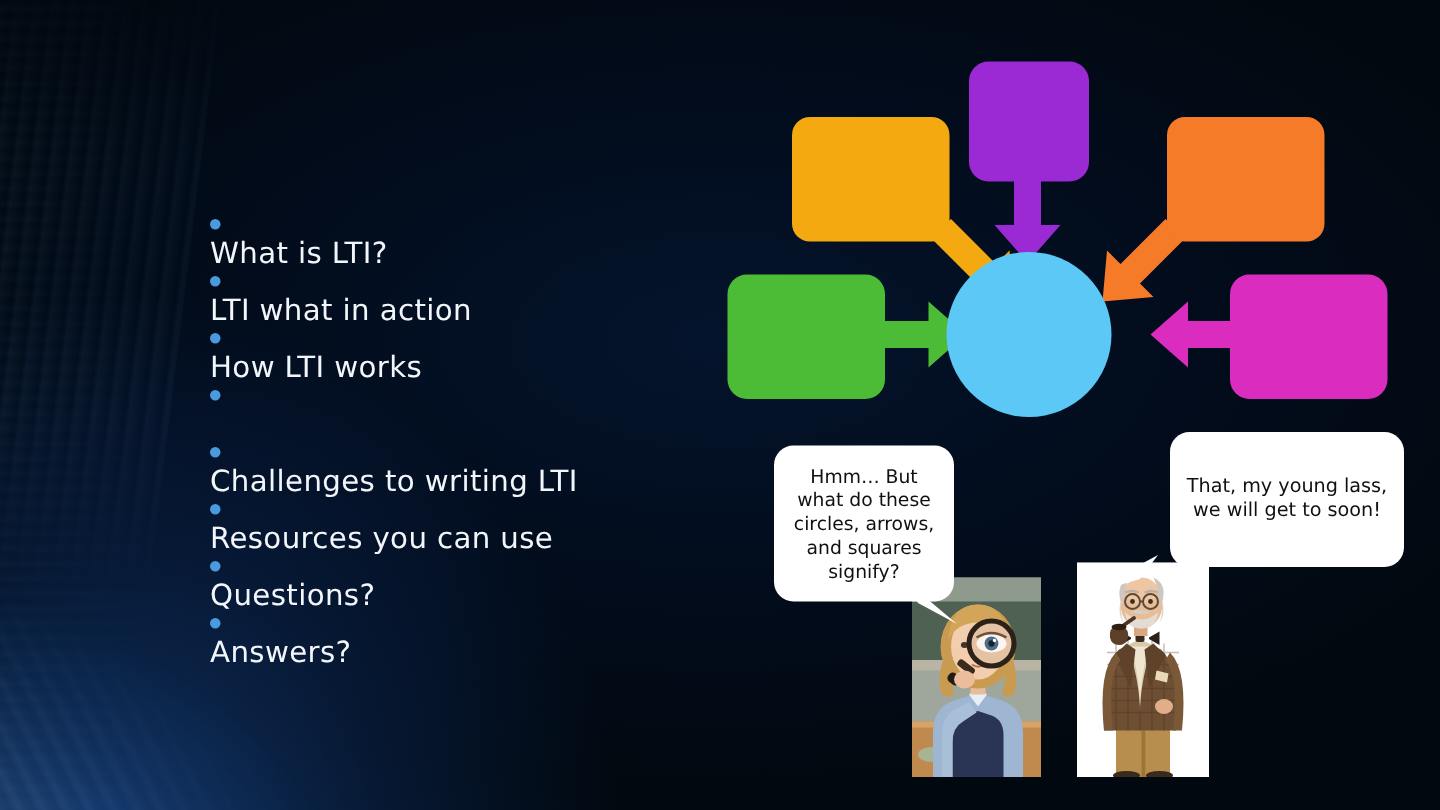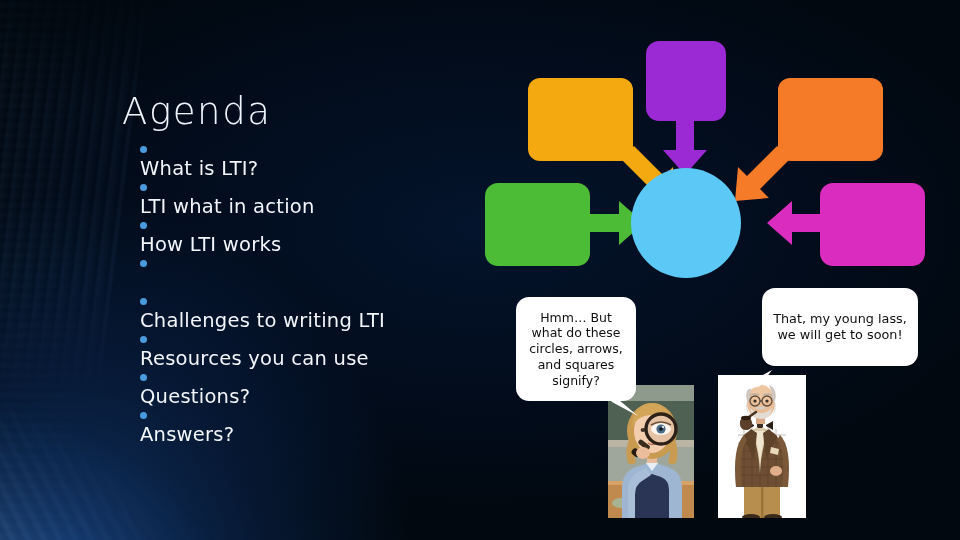--- a/index.html
+++ b/index.html
@@ -132,43 +132,42 @@
     display:flex; align-items:center; justify-content:center;
     padding:6px 8px;
   }
   #bubble-girl {
     left:492px; top:297px;
     width:120px; height:104px;
     font-size:12.5px;
     margin-left:24px;
   }
   #bubble-prof {
-    left:762px; top:288px;
-    width:156px; height:78px;
+    left:780px; top:288px;
+    width:156px; height:90px;
     font-size:12.8px;
   }
   .tail { position:absolute; pointer-events:none; }
 
   
   .photo { position:absolute; overflow:hidden; }
   #photo-girl { left:608px; top:385px; width:86px; height:133px; background:#cfd4cf; }
   #photo-prof { left:718px; top:375px; width:88px; height:143px; background:#ffffff; }
 </style>
 </head>
 <body>
 
 <div id="slide">
 
   <div class="glow-bl"></div>
   <div class="rays2"></div>
   <div class="rays"></div>
   <div class="streaks"></div>
   <div class="streaks-h"></div>
 
-  <div id="title">Agenda</div>
 
   <div id="bullets">
     <div class="bullet-row">
       <span class="bullet-dot"></span>
       <span class="bullet-text">What is LTI?</span>
     </div>
     <div class="bullet-row">
       <span class="bullet-dot"></span>
       <span class="bullet-text">LTI what in action</span>
     </div>

